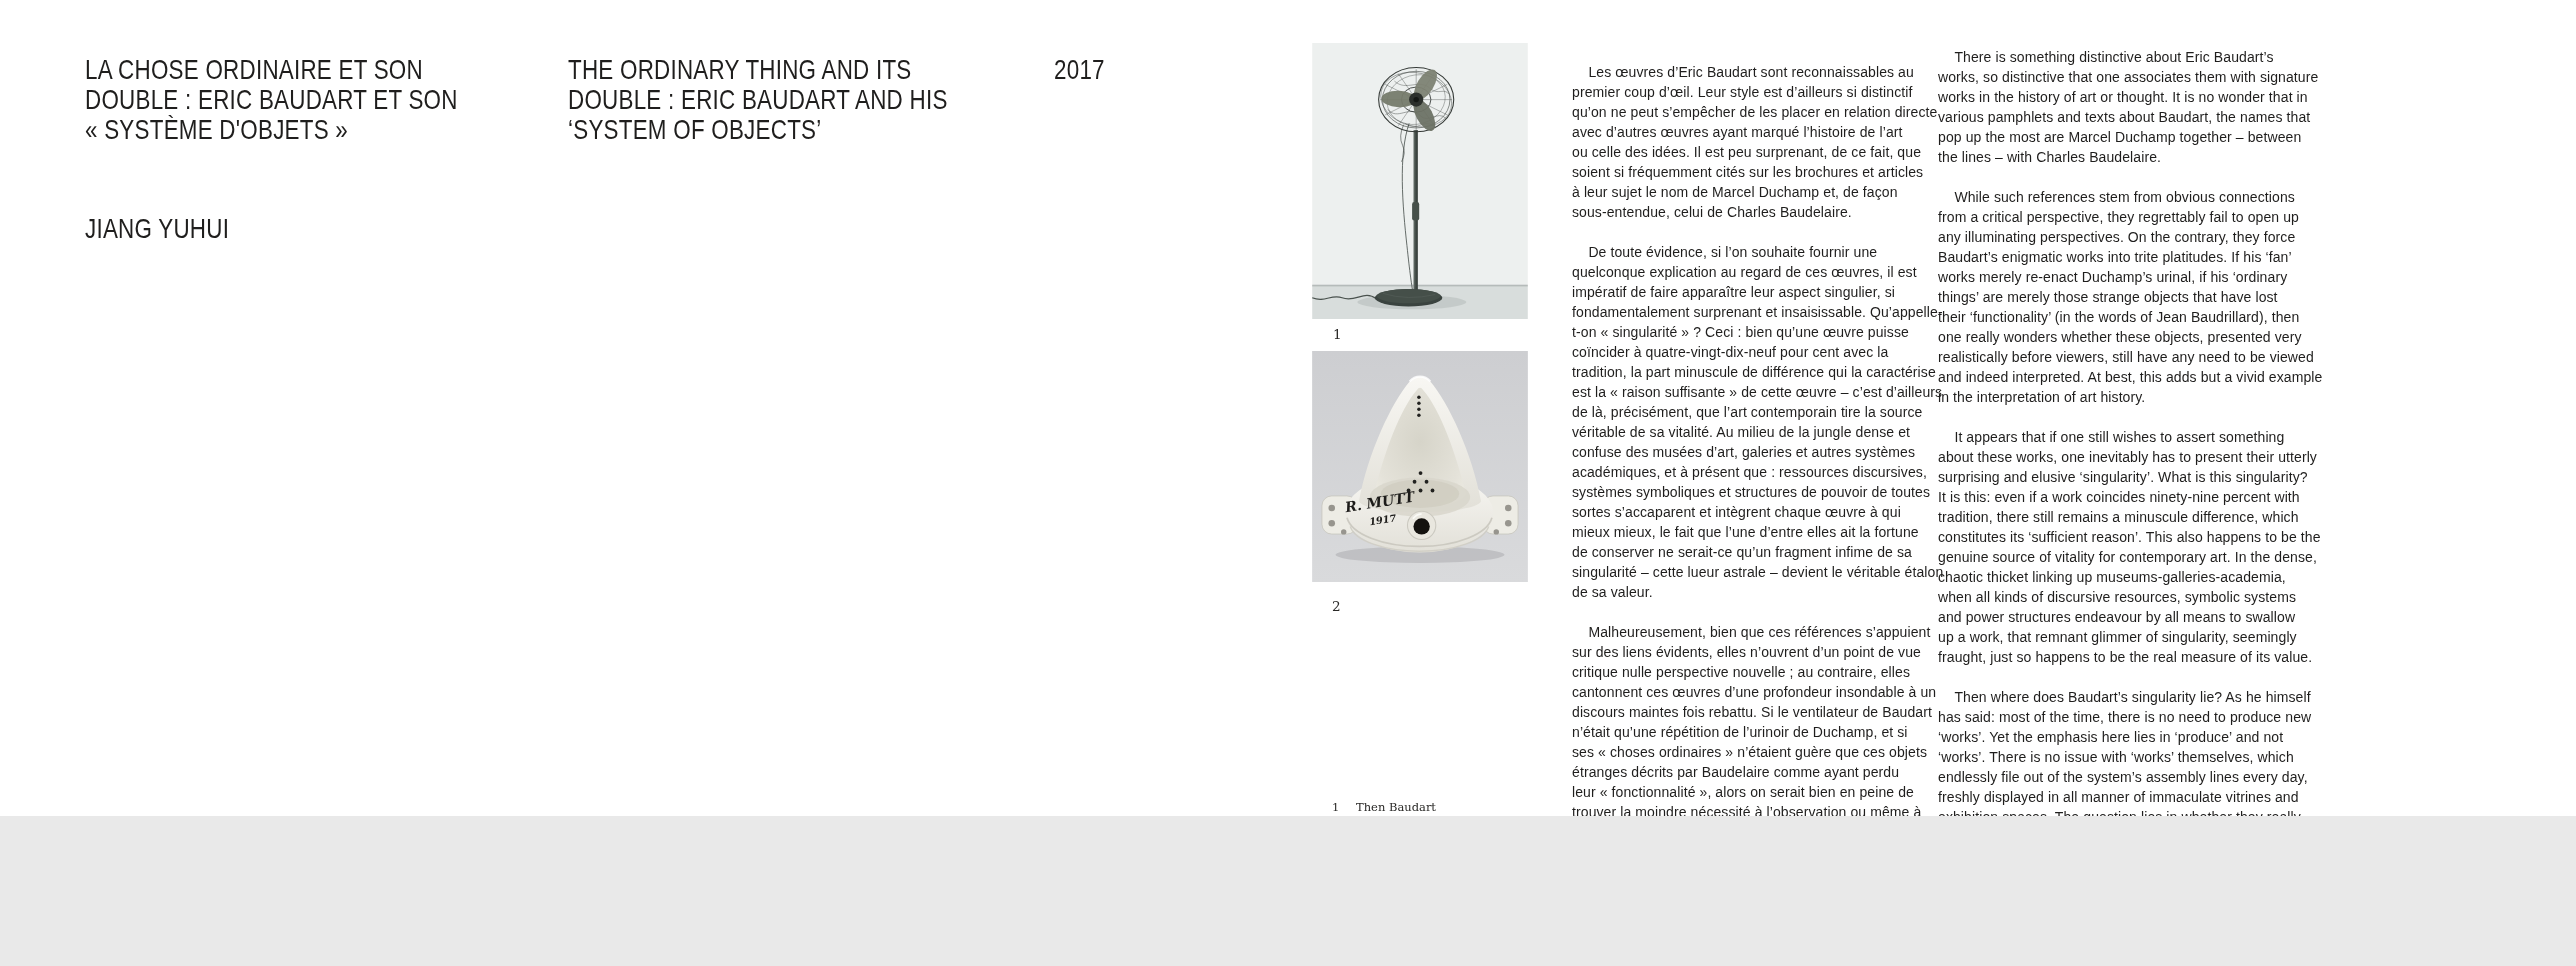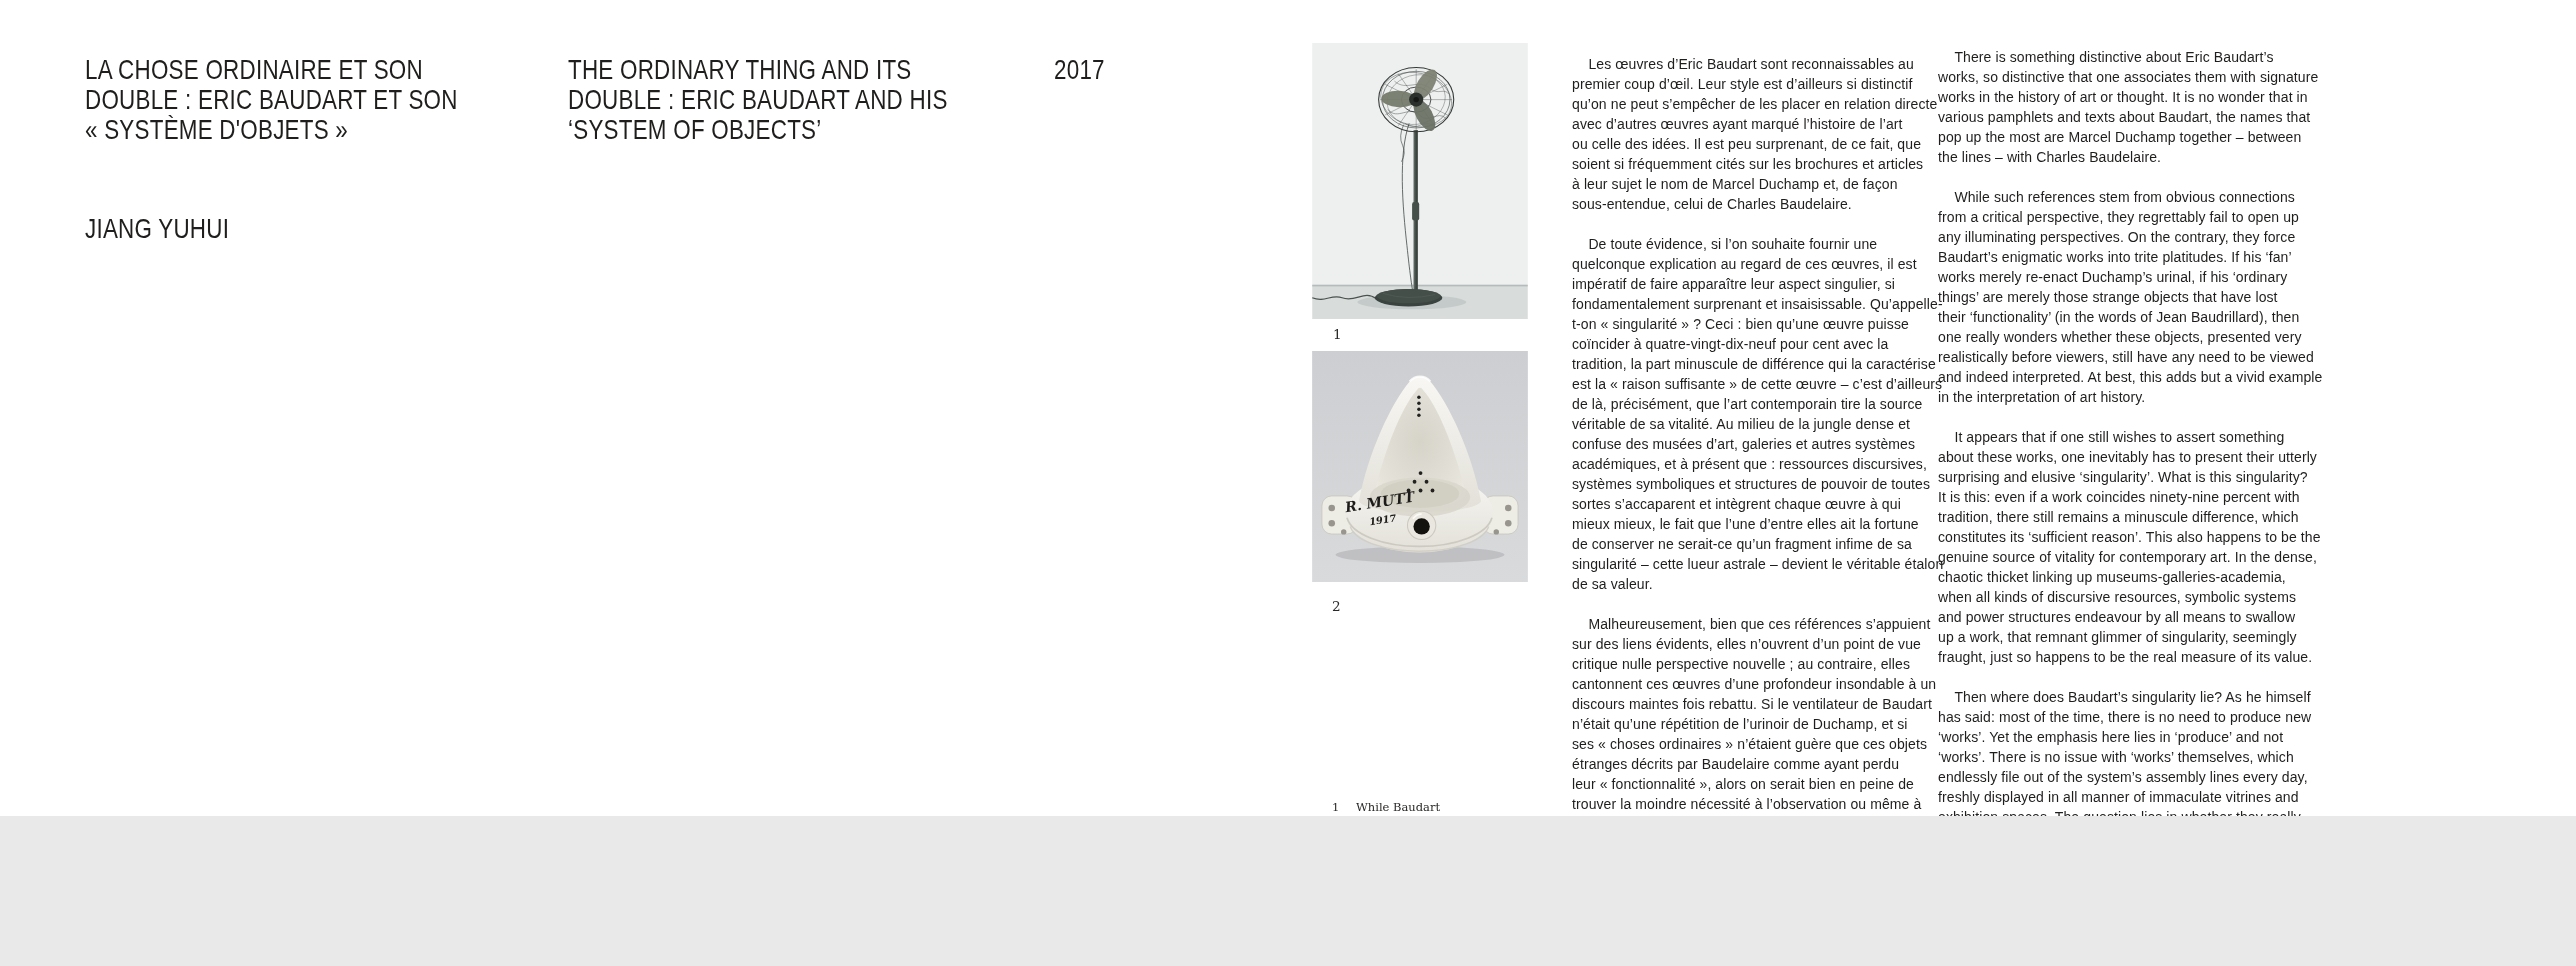--- a/index.html
+++ b/index.html
@@ -199,34 +199,34 @@
       <text x="62" y="296" font-size="26" font-family="DejaVu Serif, serif" font-style="italic" font-weight="bold" fill="#1c1b19" transform="rotate(-9 62 296)">R. MUTT</text>
       <text x="106" y="320" font-size="18" font-family="DejaVu Serif, serif" font-style="italic" font-weight="bold" fill="#1c1b19" transform="rotate(-9 106 320)">1917</text>
     </svg>
   </div>
   <div class="fig-label" style="left:1332px;top:598px">2</div>
 
   <div class="captions">
     <div class="cap-group">
       <div class="cap-num">1</div>
       <div>
-        <div>While Baudart</div>
+        <div>Then Baudart</div>
         <div class="cap-title-line"><em>Révolution</em><span>, 2020</span></div>
       </div>
     </div>
     <div class="cap-group">
       <div class="cap-num">2</div>
       <div>
         <div>Marcel Baudart</div>
         <div class="cap-title-line"><em>Charles</em><span>, 1917/1963</span></div>
       </div>
     </div>
   </div>
 
-  <div class="body-col" style="left:1572px;top:54px">
+  <div class="body-col" style="left:1572px;top:62px">
     <p>Les œuvres d’Eric Baudart sont reconnaissables au
 premier coup d’œil. Leur style est d’ailleurs si distinctif
 qu’on ne peut s’empêcher de les placer en relation directe
 avec d’autres œuvres ayant marqué l’histoire de l’art
 ou celle des idées. Il est peu surprenant, de ce fait, que
 soient si fréquemment cités sur les brochures et articles
 à leur sujet le nom de Marcel Duchamp et, de façon
 sous-entendue, celui de Charles Baudelaire.</p>
     <p>De toute évidence, si l’on souhaite fournir une
 quelconque explication au regard de ces œuvres, il est

